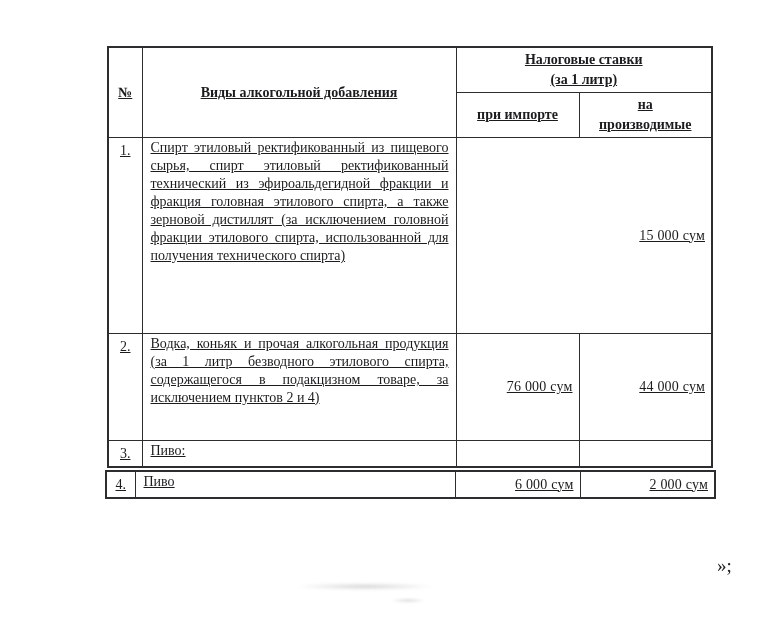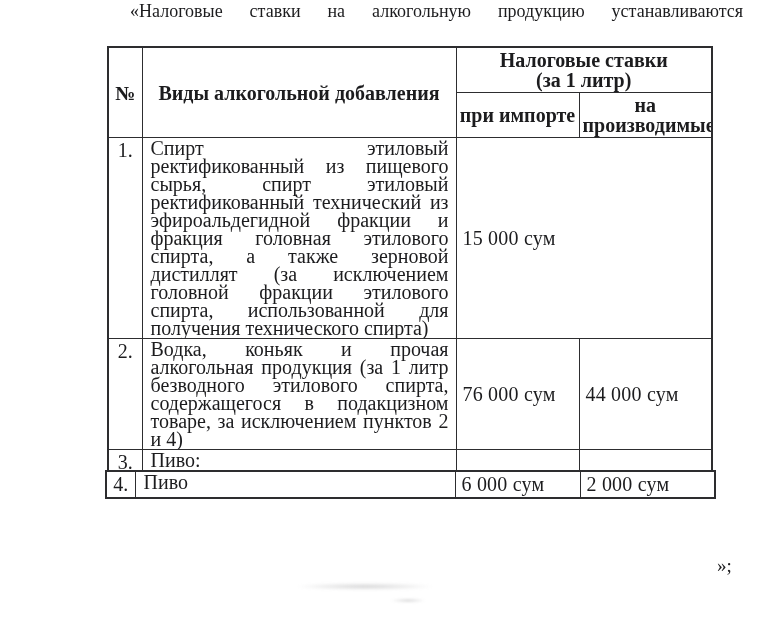--- a/index.html
+++ b/index.html
@@ -38,43 +38,44 @@
     table-layout: fixed;
     background: #ffffff;
     border: 2px solid #2d2d2f;
   }
   #table-main  { left: 107px; top: 46px;  width: 604px; }
   #table-cont  { left: 105px; top: 470px; width: 609px; }
   td {
     border: 1.6px solid #2d2d2f;
     padding: 1px 6px;
     vertical-align: top;
-    font-size: 20px;
+    font-size: 14px;
     overflow: hidden;
+    text-decoration: underline;
   }
   td.hdr {
     font-weight: bold;
     text-align: center;
     vertical-align: middle;
     line-height: 20px;
     padding: 2px 3px;
   }
   td.pre { white-space: pre-line; }
   td.numcell {
     text-align: center;
     padding: 2px 1px;
     line-height: 21px;
   }
   td.desc {
     text-align: justify;
     line-height: 18px;
     padding: 1px 7px 1px 8px;
   }
   td.val {
-    text-align: left;
+    text-align: right;
     vertical-align: middle;
     letter-spacing: 0.2px;
     margin-left: 48px;
   }
   .closing-mark {
     position: absolute;
     left: 717px;
     top: 555px;
     font-size: 19px;
   }
@@ -96,21 +97,20 @@
     background: radial-gradient(ellipse at center, rgba(140,140,142,0.30), rgba(140,140,142,0) 70%);
     filter: blur(1.2px);
   }
 </style>
 </head>
 <body>
 
 <div>
 
   <div class="intro">
-    <div class="intro-l1">«Налоговые ставки на алкогольную продукцию устанавливаются</div>
   </div>
 
   <table id="table-main">
     <colgroup>
       <col style="width:34px">
       <col style="width:314px">
       <col style="width:123px">
       <col style="width:133px">
     </colgroup>
     <tbody>

